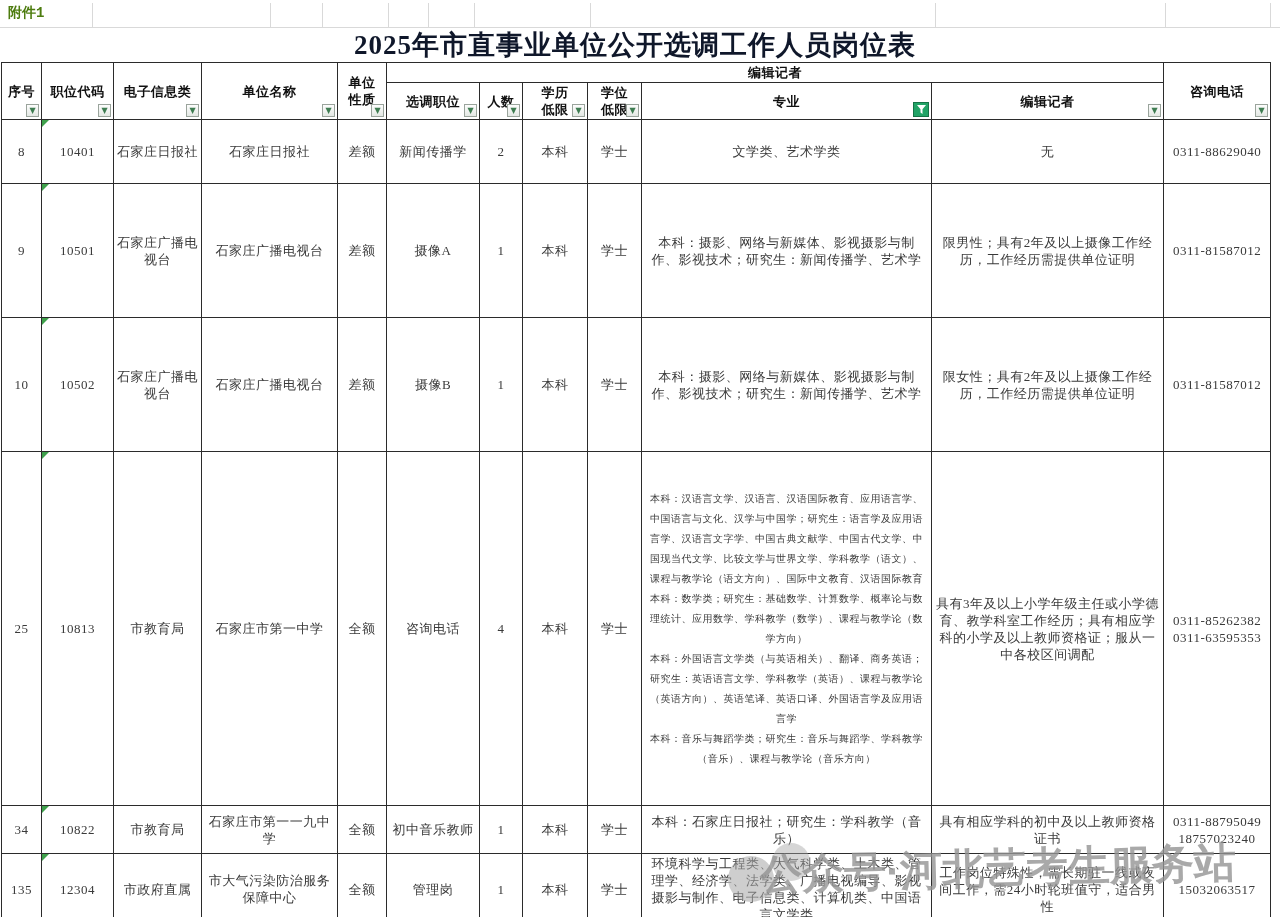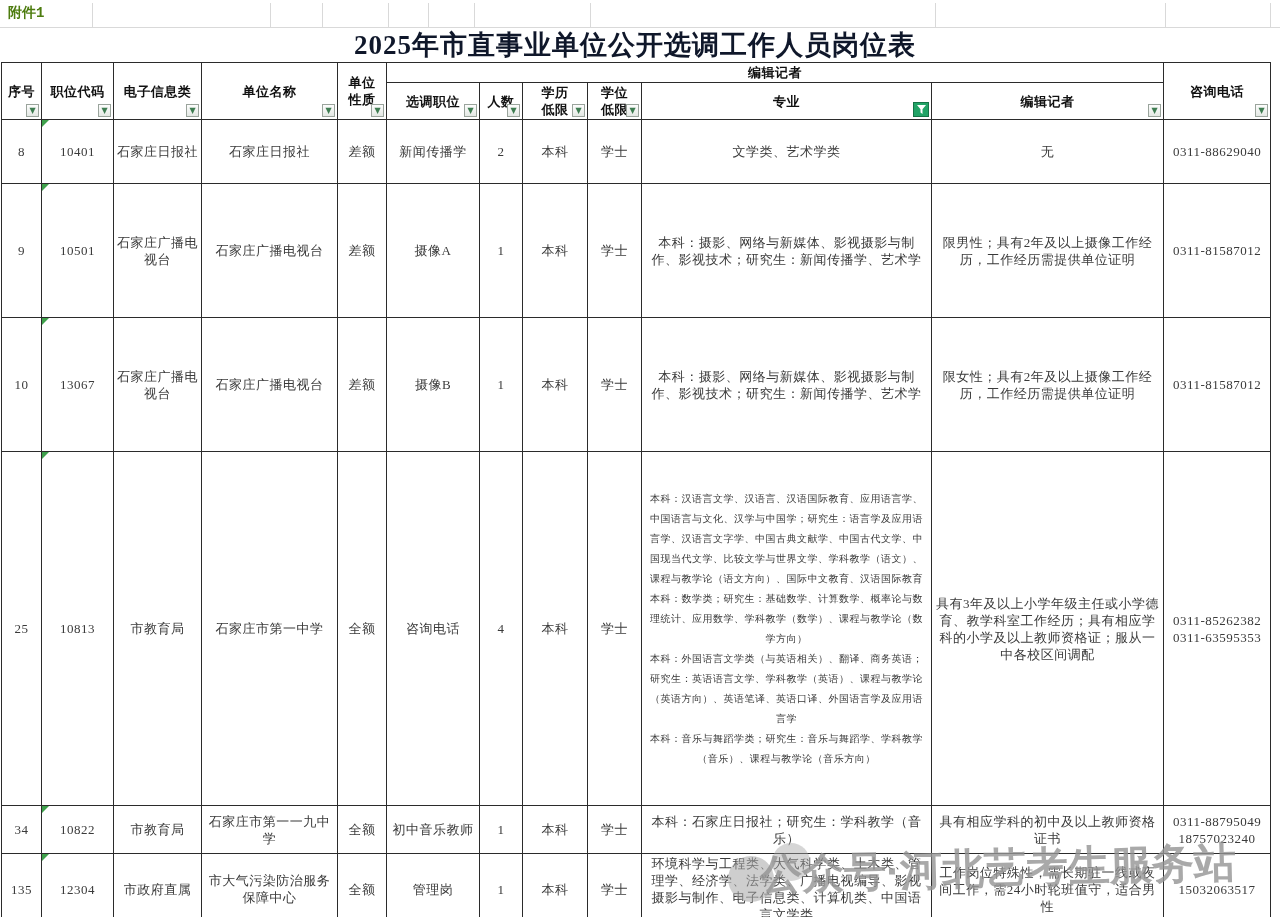--- a/index.html
+++ b/index.html
@@ -135,21 +135,21 @@
       <td>摄像A</td>
       <td>1</td>
       <td>本科</td>
       <td>学士</td>
       <td class="pre">本科：摄影、网络与新媒体、影视摄影与制作、影视技术；研究生：新闻传播学、艺术学</td>
       <td>限男性；具有2年及以上摄像工作经历，工作经历需提供单位证明</td>
       <td class="pre">0311-81587012</td>
     </tr>
     <tr class="r2">
       <td>10</td>
-      <td><i class="tri"></i><span>13067</span></td>
+      <td><i class="tri"></i><span>10502</span></td>
       <td>石家庄广播电视台</td>
       <td>石家庄广播电视台</td>
       <td>差额</td>
       <td>摄像B</td>
       <td>1</td>
       <td>本科</td>
       <td>学士</td>
       <td class="pre">本科：摄影、网络与新媒体、影视摄影与制作、影视技术；研究生：新闻传播学、艺术学</td>
       <td>限女性；具有2年及以上摄像工作经历，工作经历需提供单位证明</td>
       <td class="pre">0311-81587012</td>

